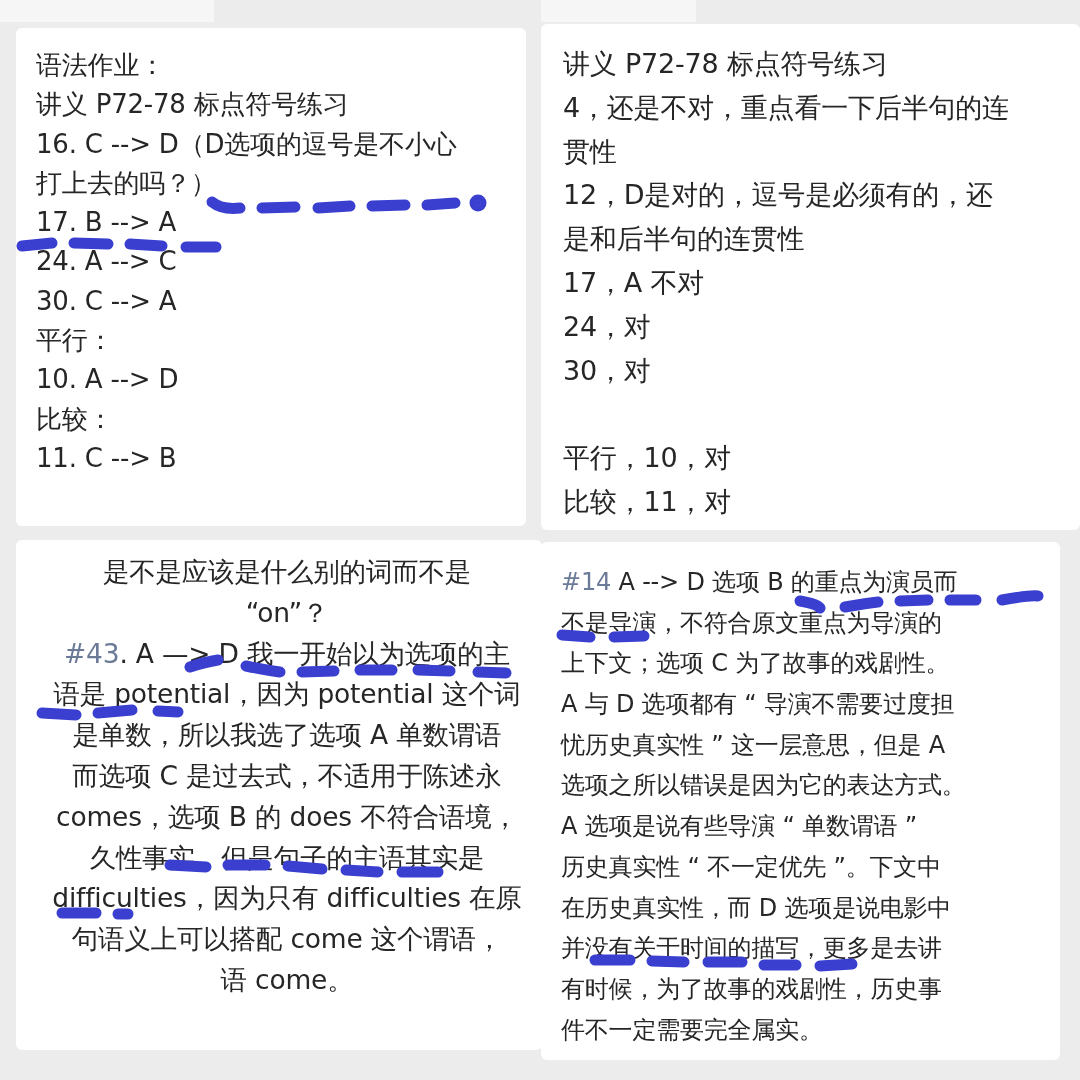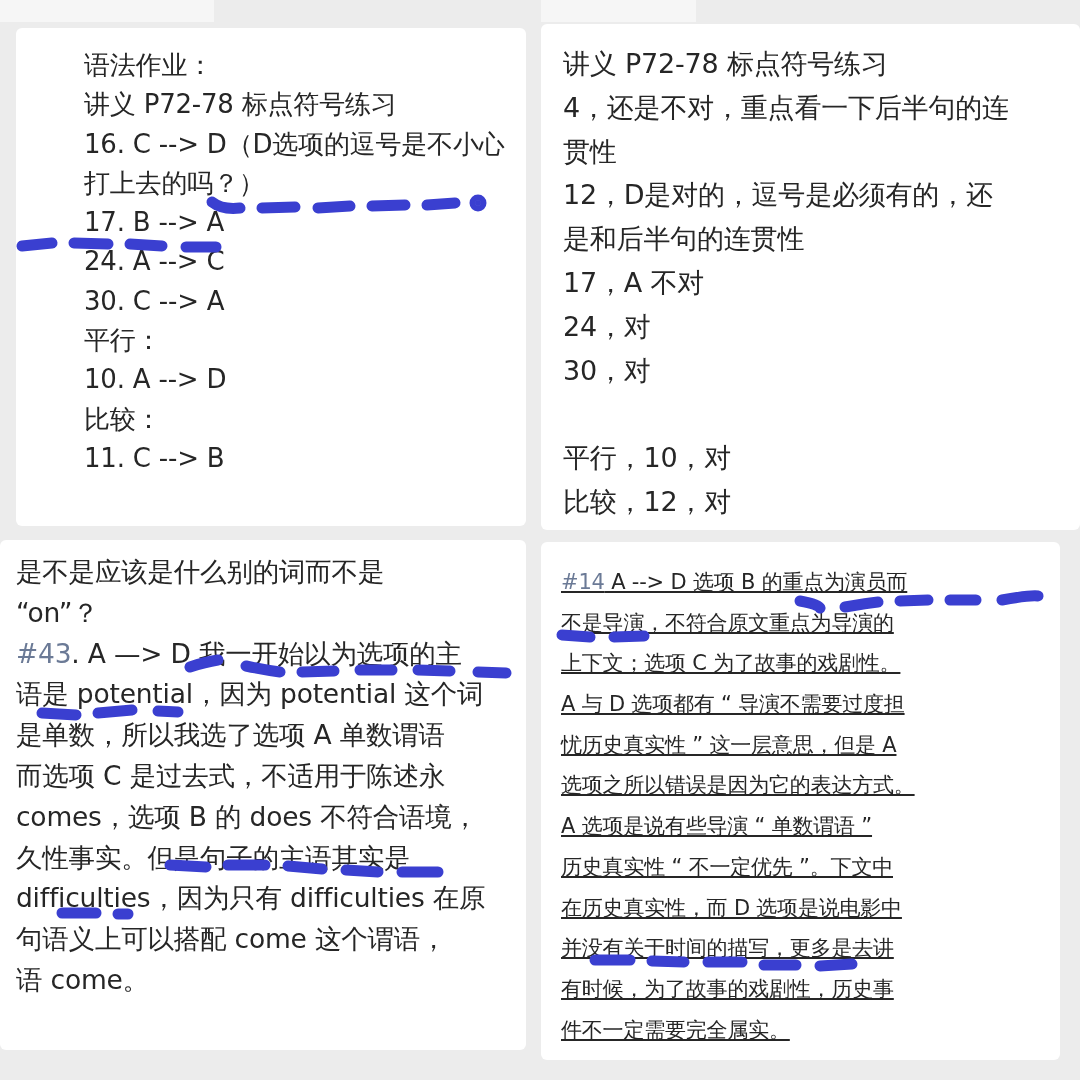--- a/index.html
+++ b/index.html
@@ -18,27 +18,27 @@
       box-sizing: border-box;
       overflow: hidden;
     }
     .line {
       position: relative;
       white-space: nowrap;
       font-size: 26px;
       letter-spacing: -0.2px;
     }
     .p1 { left: 16px; top: 28px; width: 510px; height: 498px; padding: 18px 0 0 20px; }
-    .p1 .line { height: 39.3px; line-height: 39.3px; margin-left: 48px; }
+    .p1 .line { height: 39.3px; line-height: 39.3px; }
     .p2 { left: 541px; top: 24px; width: 539px; height: 506px; padding: 18px 0 0 22px; }
     .p2 .line { height: 43.8px; line-height: 43.8px; font-size: 27px; }
-    .p3 { left: 0; top: 540px; width: 526px; height: 510px; padding: 12px 0 0 16px; }
+    .p3 { left: 16px; top: 540px; width: 526px; height: 510px; padding: 12px 0 0 16px; text-align: center; }
     .p3 .line { height: 40.8px; line-height: 40.8px; font-size: 26.5px; }
     .p4 { left: 541px; top: 542px; width: 519px; height: 518px; padding: 20px 0 0 20px; }
-    .p4 .line { height: 40.7px; line-height: 40.7px; font-size: 21px; text-decoration: underline; }
+    .p4 .line { height: 40.7px; line-height: 40.7px; font-size: 24px; }
     .tag { color: #6b7a96; }
     .top-strip {
       position: absolute; top: 0; height: 22px; background: #f6f6f6;
     }
     .marks { position: absolute; left: 0; top: 0; width: 1080px; height: 1080px; pointer-events: none; }
   </style>
 </head>
 <body>
 
 <div class="top-strip" style="left:0;width:214px;"></div>
@@ -62,21 +62,21 @@
   <div class="line">讲义 P72-78 标点符号练习</div>
   <div class="line">4，还是不对，重点看一下后半句的连</div>
   <div class="line">贯性</div>
   <div class="line">12，D是对的，逗号是必须有的，还</div>
   <div class="line">是和后半句的连贯性</div>
   <div class="line">17，A 不对</div>
   <div class="line">24，对</div>
   <div class="line">30，对</div>
   <div class="line"></div>
   <div class="line">平行，10，对</div>
-  <div class="line">比较，12，对</div>
+  <div class="line">比较，11，对</div>
 </div>
 
 <div class="panel p3">
   <div class="line">是不是应该是什么别的词而不是</div>
   <div class="line">“on”？</div>
   <div class="line"><span class="tag">#43</span><span>. A —&gt; D 我一开始以为选项的主</span></div>
   <div class="line">语是 potential，因为 potential 这个词</div>
   <div class="line">是单数，所以我选了选项 A 单数谓语</div>
   <div class="line">而选项 C 是过去式，不适用于陈述永</div>
   <div class="line">comes，选项 B 的 does 不符合语境，</div>

